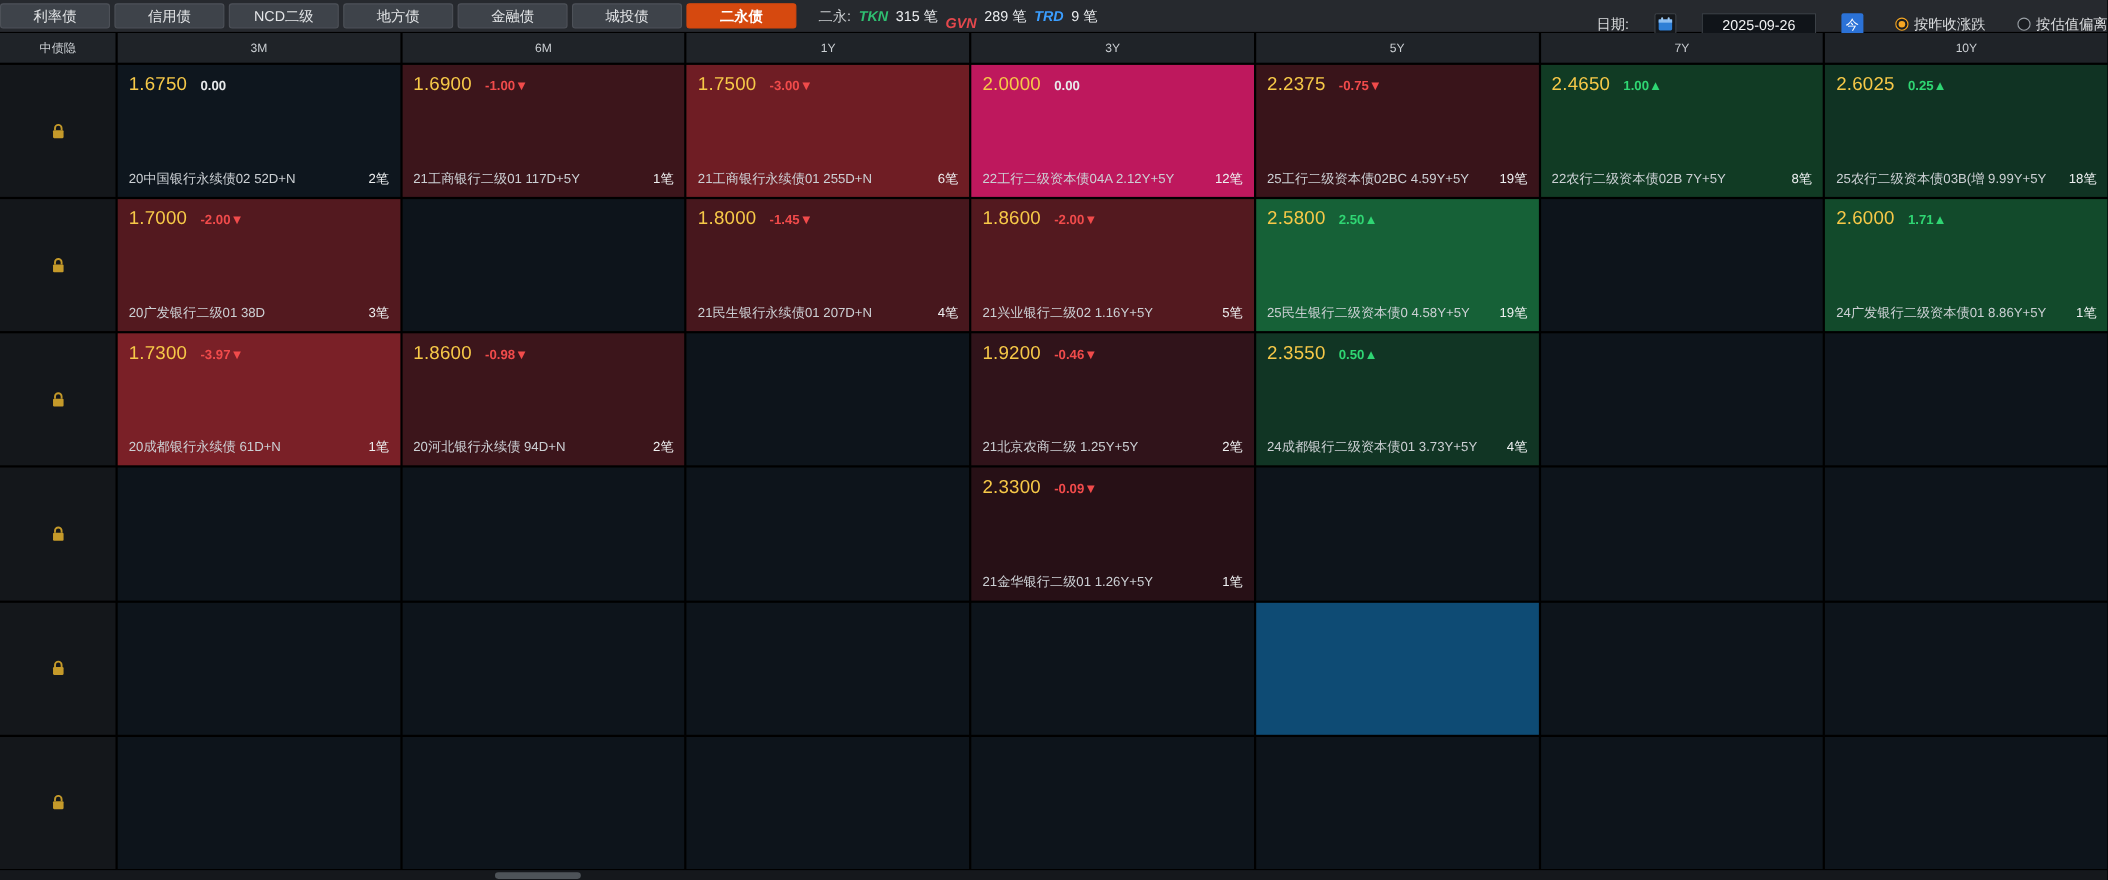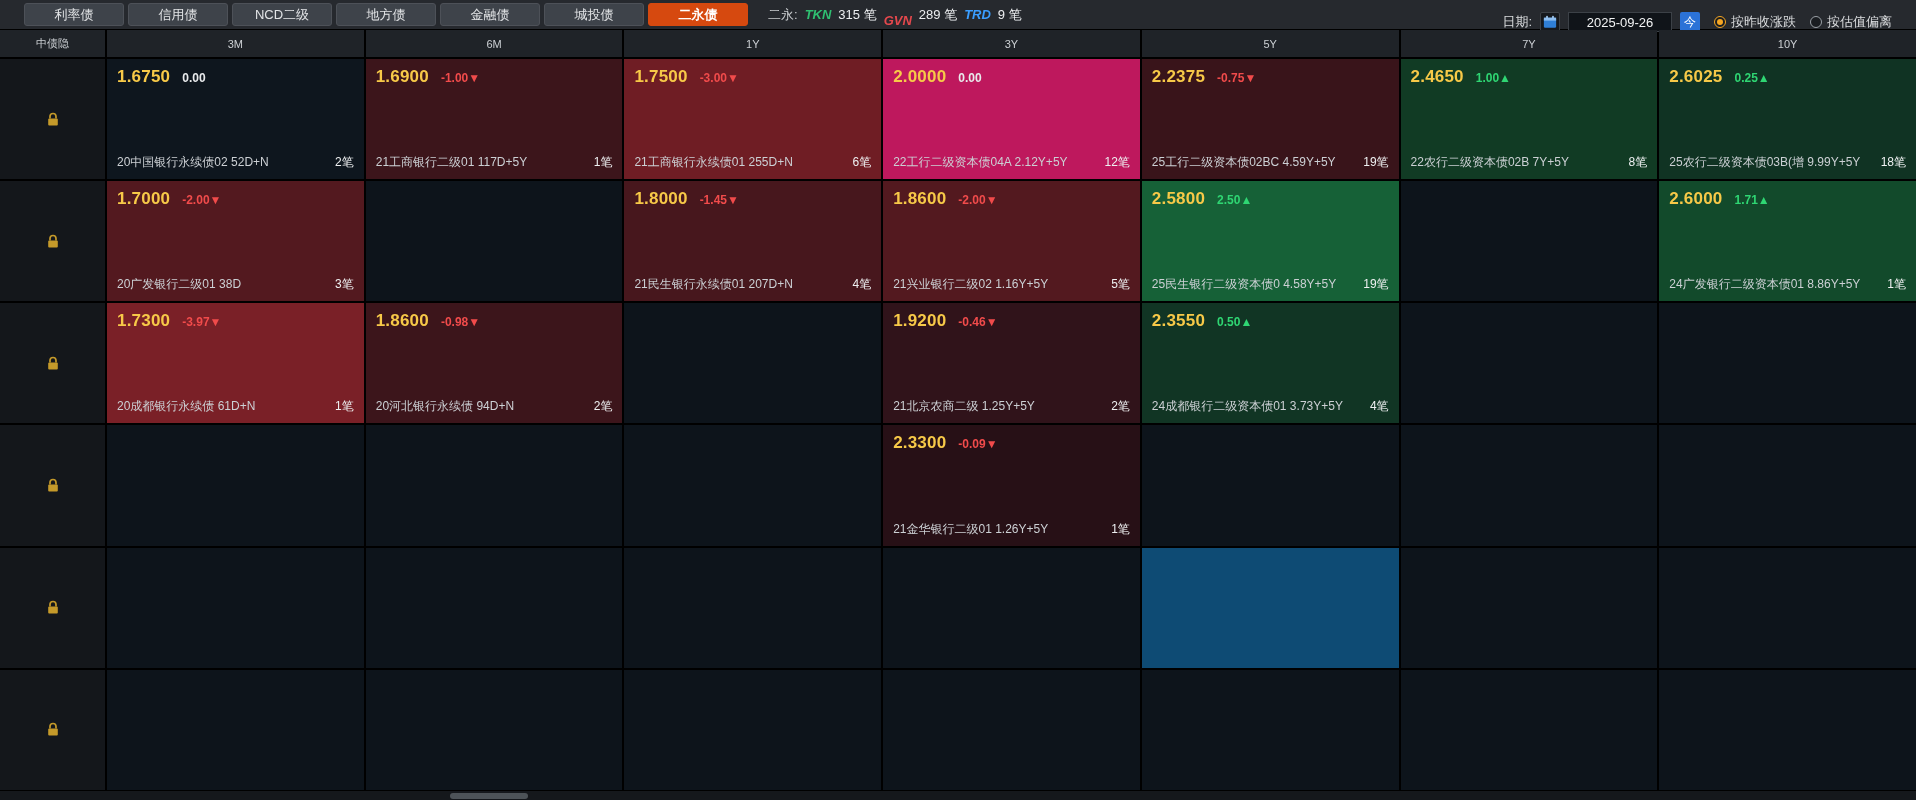--- a/index.html
+++ b/index.html
@@ -9,33 +9,33 @@
   *{box-sizing:border-box;}
   html,body{margin:0;padding:0;}
   body{
     width:1916px;height:800px;background:#000;
     font-family:"Liberation Sans","DejaVu Sans",sans-serif;
     overflow:hidden;color:#d8dadc;
   }
   
   .topbar{
     height:30px;background:#26292e;display:flex;align-items:center;
-    padding:0 24px;border-bottom:1px solid #000;text-align:center;
+    padding:0 0;border-bottom:1px solid #000;text-align:center;
   }
   .tab{
     height:23px;min-width:100px;padding:0 14px;margin-right:4px;
     background:#3e434a;border:1px solid #4d5158;border-radius:3px;
     color:#e3e5e7;font-size:13px;display:flex;align-items:center;justify-content:center;
     cursor:pointer;white-space:nowrap;
   }
   .tab.active{background:var(--accent);border-color:var(--accent);color:#fff;font-weight:bold;}
   .stats{display:flex;align-items:center;gap:7px;margin-left:16px;font-size:13px;color:#c8cbce;white-space:nowrap;}
   .stat-code{font-weight:bold;font-style:italic;}
   .stat-count{color:#eceef0;}
-  .tb-right{margin-left:auto;display:flex;align-items:center;gap:8px;white-space:nowrap;margin-top:15px;}
+  .tb-right{margin-left:auto;display:flex;align-items:center;gap:23px;white-space:nowrap;margin-top:15px;}
   .date-label{font-size:13px;color:#dadcde;}
   .cal-btn{width:20px;height:20px;background:#15181c;border:1px solid #3c4147;border-radius:2px;
     display:flex;align-items:center;justify-content:center;cursor:pointer;}
   .date-field{
     height:20px;min-width:104px;padding:0 8px;background:#101419;border:1px solid #3c4147;
     color:#f2f3f4;font-size:13px;display:flex;align-items:center;justify-content:center;
   }
   .today-btn{
     width:20px;height:20px;background:var(--blue);color:#fff;font-size:12px;border-radius:2px;
     display:flex;align-items:center;justify-content:center;cursor:pointer;
@@ -50,21 +50,21 @@
   
   .grid{
     height:760px;display:grid;gap:2px;background:#000;
     grid-template-columns:105px repeat(7,1fr);
     grid-template-rows:27px repeat(6,1fr);
   }
   .hcell{background:#1f2328;color:#ccd0d4;font-size:11px;display:flex;align-items:center;justify-content:center;}
   .lockcell{background:#14171b;display:flex;align-items:center;justify-content:center;}
   .cell{padding:8px 10px;display:flex;flex-direction:column;justify-content:space-between;overflow:hidden;cursor:pointer;}
   .cell-top{display:flex;align-items:baseline;gap:12px;}
-  .val{color:var(--value);font-size:17px;font-weight:bold;letter-spacing:.2px;}
+  .val{color:var(--value);font-size:17px;font-weight:normal;letter-spacing:.2px;}
   .chg{font-size:12px;font-weight:bold;}
   .chg.down{color:var(--down);}
   .chg.up{color:var(--up);}
   .chg.flat{color:var(--flat);}
   .cell-bottom{display:flex;justify-content:space-between;align-items:flex-end;font-size:12px;}
   .nm{color:#ccd0d4;white-space:nowrap;overflow:hidden;}
   .cnt{color:#eef0f1;margin-left:6px;white-space:nowrap;}
   
   .hscroll{height:10px;background:#15181c;position:relative;border-top:1px solid #000;}
   .hscroll .thumb{position:absolute;top:2px;left:450px;width:78px;height:6px;background:#4d5358;border-radius:3px;cursor:pointer;}

